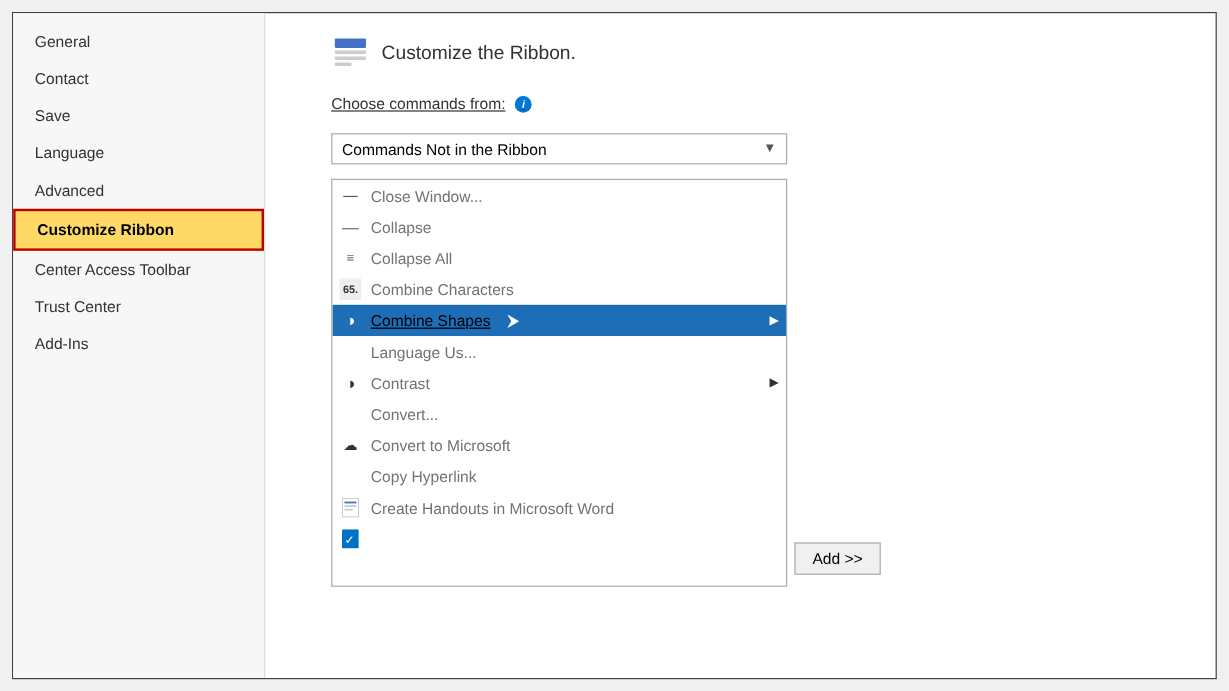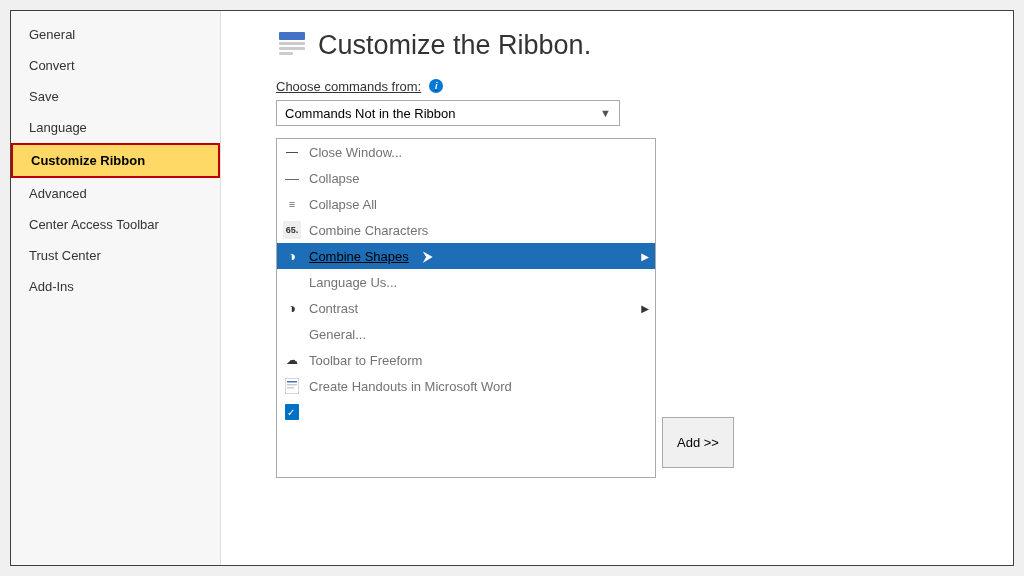--- a/index.html
+++ b/index.html
@@ -44,46 +44,46 @@
     
     .content {
       flex: 1;
       padding: 18px 24px;
       overflow: hidden;
     }
     .page-title {
       display: flex;
       align-items: center;
       gap: 10px;
-      font-size: 27px;
+      font-size: 16px;
       font-weight: 400;
       color: #333;
       margin-bottom: 18px;
     }
     .page-title-icon {
       width: 32px;
       height: 32px;
       display: flex;
       align-items: center;
       justify-content: center;
     }
     .choose-commands-label {
       font-size: 13px;
       color: #333;
-      margin-bottom: 6px;
+      margin-bottom: 17px;
       text-decoration: underline;
       display: flex;
-      align-items: flex-start;
+      align-items: flex-end;
       gap: 4px;
     }
     .dropdown-container {
       margin-bottom: 12px;
     }
     .dropdown {
-      width: 344px;
+      width: 380px;
       padding: 4px 8px;
       border: 1px solid #aaa;
       background: #fff;
       font-size: 13px;
       display: flex;
       align-items: center;
       justify-content: space-between;
       cursor: pointer;
       height: 26px;
     }
@@ -147,21 +147,21 @@
     }
     .cmd-arrow {
       margin-left: auto;
       font-size: 10px;
     }
     
     .add-btn {
       position: absolute;
       right: 10px;
       bottom: 10px;
-      padding: 17px 14px;
+      padding: 5px 14px;
       background: #f0f0f0;
       border: 1px solid #aaa;
       cursor: pointer;
       font-size: 13px;
     }
     .info-icon {
       width: 14px;
       height: 14px;
       border-radius: 50%;
       background: #0078d7;
@@ -176,25 +176,25 @@
     }
   </style>
 </head>
 <body>
 
 <div class="main-container">
 
   <div class="sidebar">
     <div id="sidebar-items-container">
         <div class="sidebar-item">General</div>
-        <div class="sidebar-item">Convert</div>
+        <div class="sidebar-item">Contact</div>
         <div class="sidebar-item">Save</div>
         <div class="sidebar-item">Language</div>
+        <div class="sidebar-item">Advanced</div>
         <div class="sidebar-item active">Customize Ribbon</div>
-        <div class="sidebar-item">Advanced</div>
         <div class="sidebar-item">Center Access Toolbar</div>
         <div class="sidebar-item">Trust Center</div>
         <div class="sidebar-item">Add-Ins</div>
       </div>
   </div>
 
   <div class="content">
 
     <div class="page-title">
       <div class="page-title-icon">
@@ -249,25 +249,29 @@
               <span class="cmd-icon"></span>
               <span class="cmd-label">Language Us...</span>
             </div>
             <div class="command-item">
               <span class="cmd-icon" style="font-size:14px;">◑</span>
               <span class="cmd-label">Contrast</span>
               <span class="cmd-arrow">▶</span>
             </div>
             <div class="command-item">
               <span class="cmd-icon"></span>
-              <span class="cmd-label">General...</span>
+              <span class="cmd-label">Convert...</span>
             </div>
             <div class="command-item">
               <span class="cmd-icon" style="font-size:12px;">☁</span>
-              <span class="cmd-label">Toolbar to Freeform</span>
+              <span class="cmd-label">Convert to Microsoft</span>
+            </div>
+            <div class="command-item">
+              <span class="cmd-icon"></span>
+              <span class="cmd-label">Copy Hyperlink</span>
             </div>
             <div class="command-item">
               <span class="cmd-icon">
                 <svg width="14" height="16" viewBox="0 0 14 16">
                   <rect x="0" y="0" width="14" height="16" fill="#fff" stroke="#aaa"></rect>
                   <rect x="2" y="3" width="10" height="1.5" fill="#4472c4"></rect>
                   <rect x="2" y="6" width="10" height="1.5" fill="#ccc"></rect>
                   <rect x="2" y="9" width="7" height="1.5" fill="#ccc"></rect>
                 </svg>
               </span>

